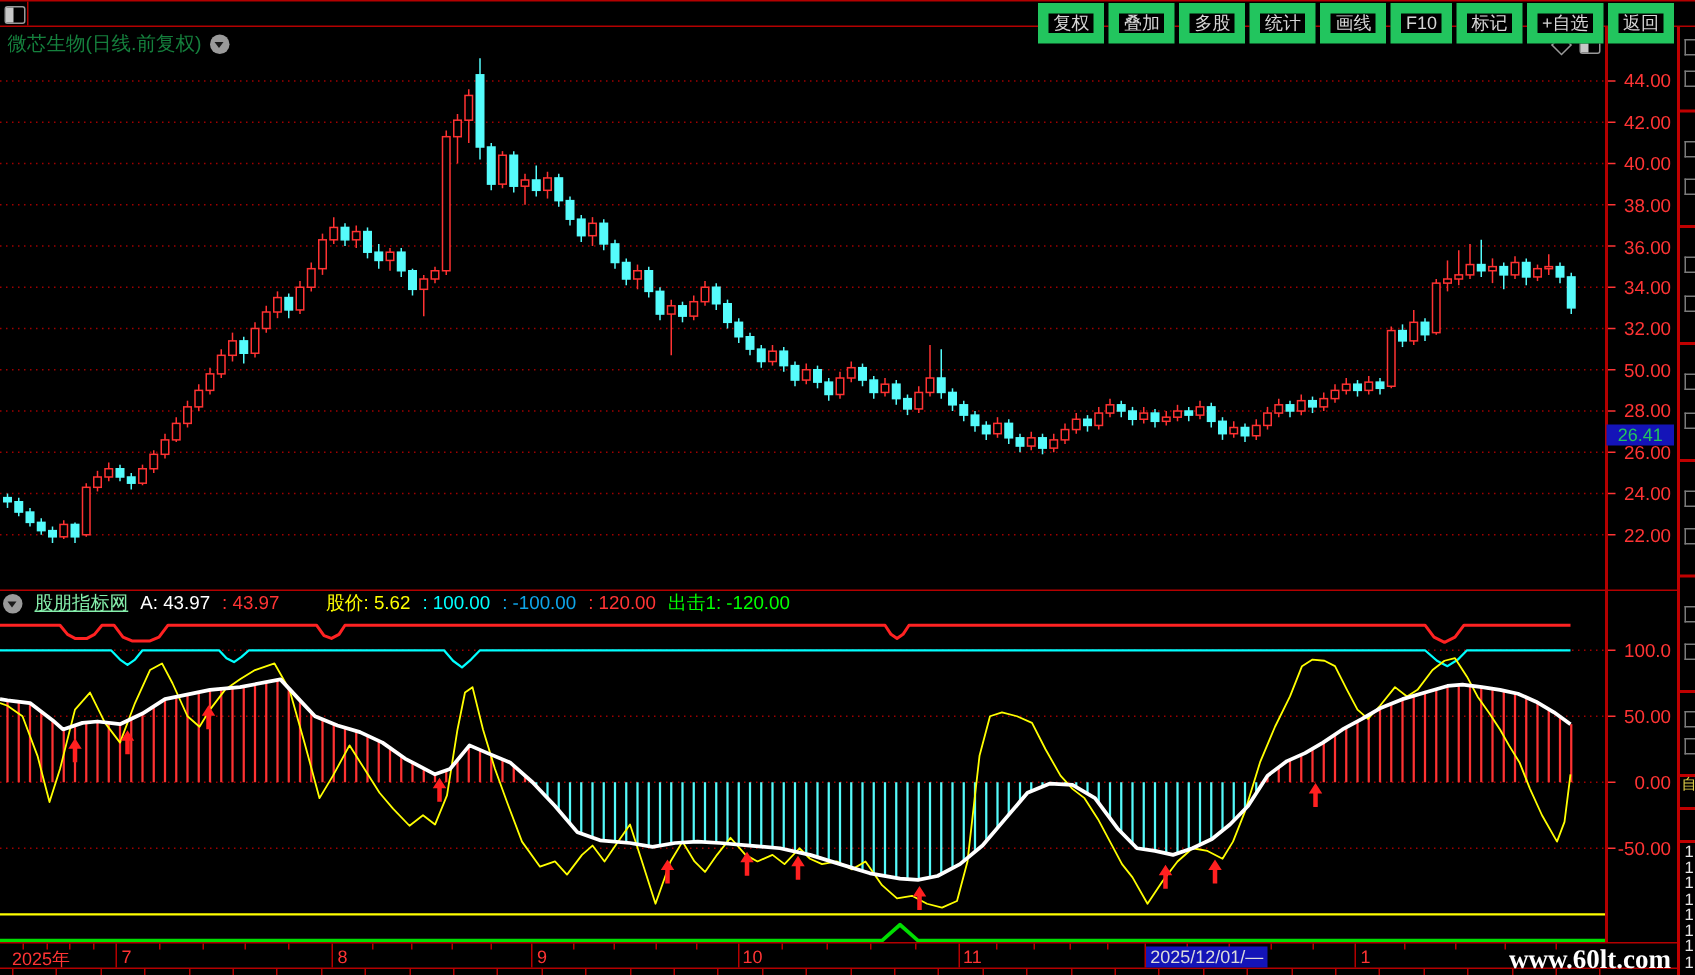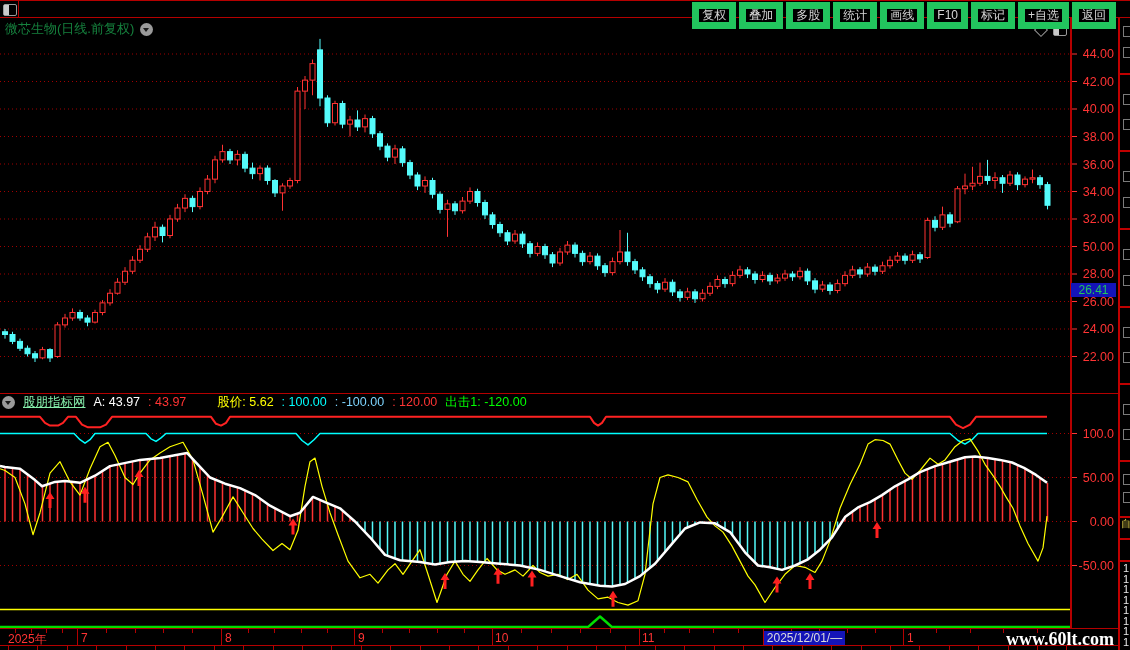--- a/index.html
+++ b/index.html
@@ -582,21 +582,21 @@
 
   <div class="hline" style="top:393px;left:0;width:1118px;"></div>
 
   <div id="ind-header">
     <span class="circle-icon"></span>
   <span style="color: #86efac; text-decoration: underline;">股朋指标网</span>
       <span style="color: rgb(255, 255, 255);">A: 43.97</span>
       <span style="color: rgb(255, 52, 52);">: 43.97</span>
       <span style="color: rgb(255, 255, 0); margin-left: 23px;">股价: 5.62</span>
       <span style="color: rgb(0, 255, 255);">: 100.00</span>
-      <span style="color: #7dd3fc;">: -100.00</span>
+      <span style="color: #0ea5e9;">: -100.00</span>
       <span style="color: rgb(255, 52, 52);">: 120.00</span>
       <span style="color: rgb(0, 255, 0);">出击1: -120.00</span>
     </div>
   <div id="ind-axis">
       <div class="ax-label" style="top: 426.5px;">100.0</div>
       <div class="ax-label" style="top: 470.5px;">50.00</div>
       <div class="ax-label" style="top: 514.5px;">0.00</div>
       <div class="ax-label" style="top: 558.5px;">-50.00</div>
     </div>
 

